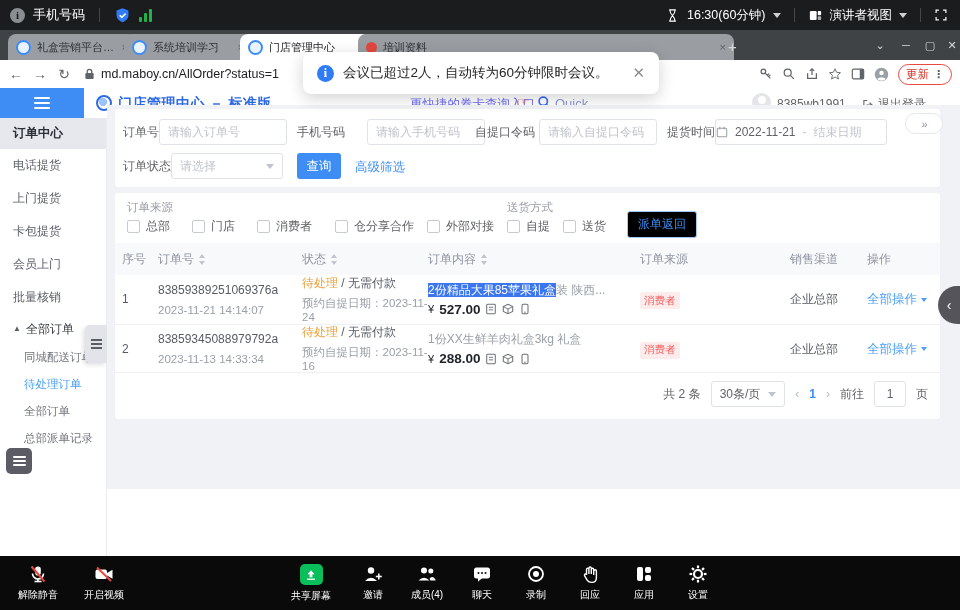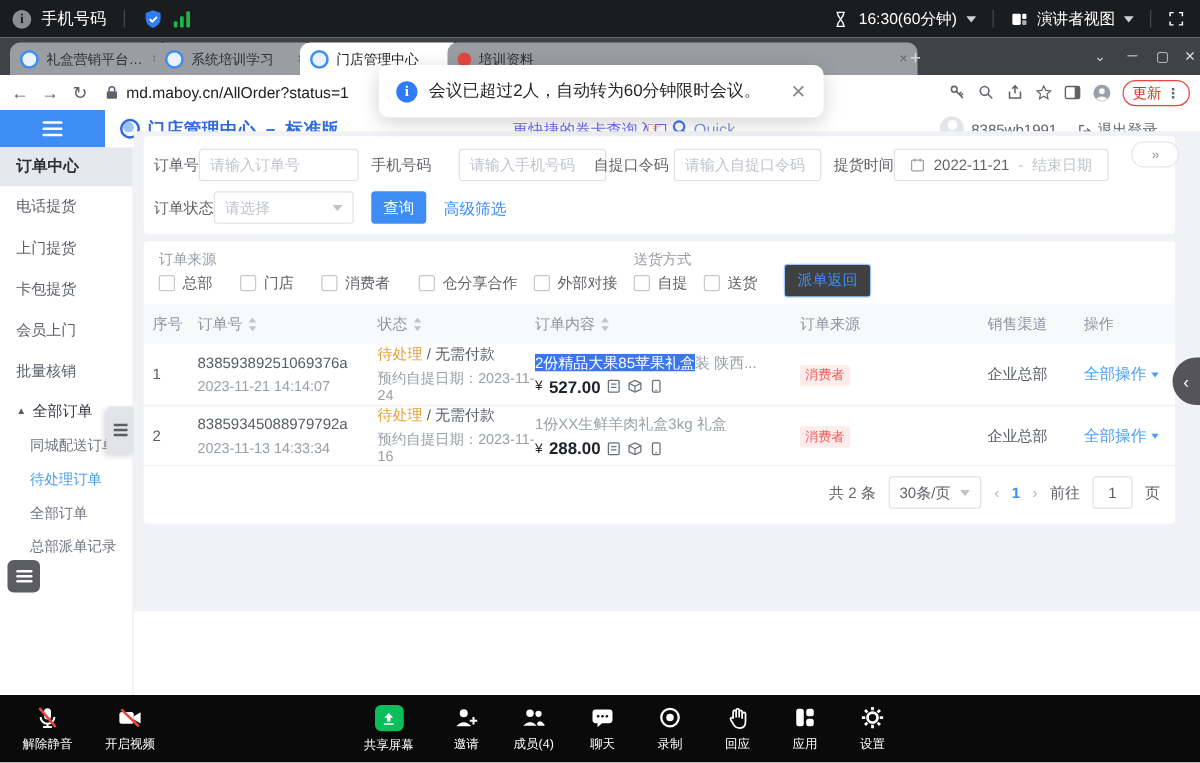--- a/index.html
+++ b/index.html
@@ -69,32 +69,32 @@
   .wlines{width:13px}
   .wlines i{display:block;height:1.8px;background:#fff;margin:2.6px 0;border-radius:1px}
   
   #main{position:absolute;left:107px;top:105px;width:853px;height:384px;background:#f0f2f5}
   .card{position:absolute;background:#fff;border-radius:3px}
   #card-search{left:8px;top:4px;width:825px;height:78px}
   #card-table{left:8px;top:88px;width:825px;height:226px}
   .flabel{position:absolute;font-size:12px;color:#606266;line-height:26px}
   .inp{position:absolute;height:26px;border:1px solid #dfe3e8;border-radius:3px;font-size:12px;color:#333;padding:0 8px;background:#fff;box-sizing:border-box;outline:none;font-family:inherit}
   .inp::placeholder{color:#c0c4cc}
-  .datebox{position:absolute;height:26px;border:1px solid #dfe3e8;border-radius:3px;background:#fff;box-sizing:border-box;display:flex;align-items:center;gap:7px;padding:0 12px;font-size:12px}
+  .datebox{position:absolute;height:26px;border:1px solid #dfe3e8;border-radius:3px;background:#fff;box-sizing:border-box;display:flex;align-items:center;gap:7px;padding:0 0;font-size:12px}
   .datebox .dv{color:#606266}.datebox .dsep{color:#c0c4cc}.datebox .dph{color:#c0c4cc}
   .selbox{position:absolute;height:26px;border:1px solid #dfe3e8;border-radius:3px;background:#fff;box-sizing:border-box;display:flex;align-items:center;font-size:12px;color:#c0c4cc;padding:0 8px;justify-content:space-between}
   .sel-caret{width:0;height:0;border-left:4px solid transparent;border-right:4px solid transparent;border-top:5px solid #c0c4cc}
   .btn-primary{position:absolute;background:#3d8df5;color:#fff;border:none;border-radius:3px;font-size:12.5px;display:flex;align-items:center;justify-content:center;font-family:inherit}
   .link{color:#3d8df5;font-size:12.5px;position:absolute}
   .collapse-pill{position:absolute;left:790px;top:4px;width:36px;height:19px;border:1px solid #e4e7ed;border-radius:10px;background:#fff;color:#909399;font-size:11px;display:flex;align-items:center;justify-content:center;letter-spacing:-1px}
   
   .grp-label{position:absolute;font-size:11.5px;color:#989ca5}
   .cbrow{position:absolute;display:flex;align-items:center;gap:6px;font-size:12px;color:#606266}
   .cb{width:13px;height:13px;border:1px solid #c6cad1;border-radius:2px;background:#fff;box-sizing:border-box}
-  .btn-outline{position:absolute;border:1px solid #9ec9f8;background:#404040;color:#3d8df5;font-size:12px;border-radius:3px;display:flex;align-items:center;justify-content:center}
+  .btn-outline{position:absolute;border:1px solid #9ec9f8;background:#000000;color:#3d8df5;font-size:12px;border-radius:3px;display:flex;align-items:center;justify-content:center}
   
   .trow{display:grid;grid-template-columns:36px 144px 126px 212px 150px 77px 1fr;padding-left:7px;align-items:center;box-sizing:border-box}
   .thead{position:absolute;left:0;top:50px;width:825px;height:32px;background:#f8f9fb;color:#8f94a0;font-size:12px}
   .thcell{display:flex;align-items:center}
   .sort{display:inline-block;width:8px;height:11px;position:relative;margin-left:4px}
   .sort:before{content:"";position:absolute;top:0;left:1px;border-left:3.5px solid transparent;border-right:3.5px solid transparent;border-bottom:4.5px solid #c0c4cc}
   .sort:after{content:"";position:absolute;bottom:0;left:1px;border-left:3.5px solid transparent;border-right:3.5px solid transparent;border-top:4.5px solid #c0c4cc}
   .tbody-row{position:absolute;left:0;width:825px;border-bottom:1px solid #edf0f4}
   .l1{font-size:12px;color:#575c64;line-height:15px}
   .l2{font-size:11.5px;color:#9aa0a8;line-height:14px;margin-top:5px}

